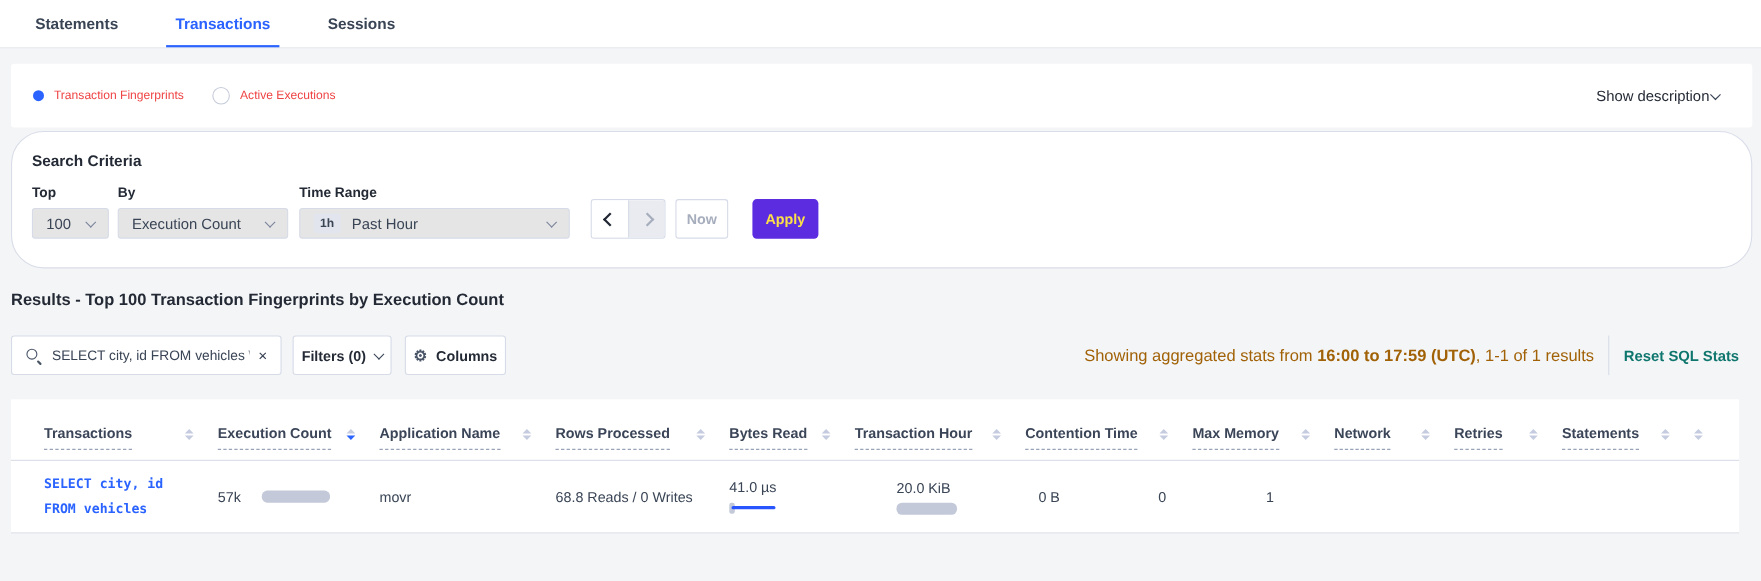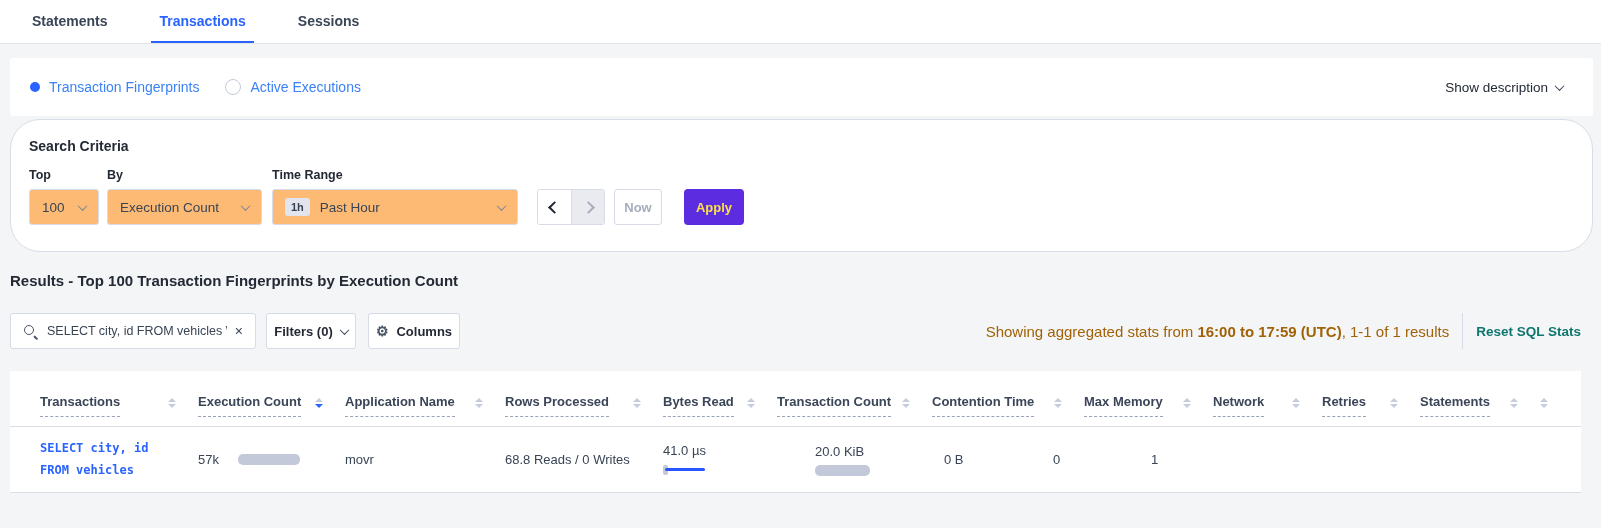--- a/index.html
+++ b/index.html
@@ -9,37 +9,37 @@
   
   .tabbar { background:#fff; height:44px; border-bottom:1px solid #e3e6ec; display:flex; align-items:flex-end; padding-left:24px; }
   .tab { font-size:14px; font-weight:600; color:#394455; padding:0 8px 12px 8px; margin-right:36px; cursor:pointer; border-bottom:2px solid transparent; }
   .tab.active { color:#2a63ff; border-bottom:2px solid #2a63ff; }
 
   
   .strip { background:#fff; border-radius:3px; margin:14px 8px 0 10px; height:58px; display:flex; align-items:center; padding:0 30px 0 20px; }
   .radio-opt { display:flex; align-items:center; margin-right:26px; cursor:pointer; }
   .radio-dot { width:6px; height:6px; background:#fff; border:5px solid #2a63ff; border-radius:50%; margin-right:9px; }
   .radio-ring { width:16px; height:16px; background:#fff; border:1px solid #c5cbda; border-radius:50%; margin-right:9px; }
-  .radio-label { font-size:14px; color:#3b82f6; }
-  .show-desc { margin-left:auto; display:flex; align-items:center; gap:8px; font-size:13.5px; color:#242a35; cursor:pointer; }
+  .radio-label { font-size:11px; color:#ef4444; }
+  .show-desc { margin-left:auto; display:flex; align-items:center; gap:2px; font-size:13.5px; color:#242a35; cursor:pointer; }
 
   
   .chev { display:inline-block; width:7px; height:7px; border-right:1.7px solid #394455; border-bottom:1.7px solid #394455; }
   .chev.down { transform:rotate(45deg) translate(-1px,-1px); }
   .chev.grey { border-color:#79839a; }
   .chev-left { display:inline-block; width:9px; height:9px; border-left:2.6px solid #1f2633; border-bottom:2.6px solid #1f2633; transform:rotate(45deg); }
   .chev-right { display:inline-block; width:9px; height:9px; border-right:2.6px solid #a6adbc; border-top:2.6px solid #a6adbc; transform:rotate(45deg); }
 
   
   .panel { background:#fff; border:1px solid #d9dde8; border-radius:3px; }
   .criteria { margin:3px 8px 0 10px; padding:18px 18px 26px 18px;border-radius:30px; }
   .crit-title { font-size:14px; font-weight:700; color:#242a35; }
   .crit-row { display:flex; align-items:flex-end; margin-top:14px; }
   .flabel { font-size:12.5px; font-weight:700; color:#242a35; margin-bottom:7px; }
-  .selbox { height:36px; border:1px solid #d6dbe7; border-radius:3px; display:flex; align-items:center; padding:0 12px; font-size:13.5px; color:#394455; cursor:pointer; background:#fdba74; }
+  .selbox { height:28px; border:1px solid #d6dbe7; border-radius:3px; display:flex; align-items:center; padding:0 12px; font-size:13.5px; color:#394455; cursor:pointer; background:#e5e5e5; }
   .selbox .chev { margin-left:auto; }
   .f-top { width:70px; }
   .f-by { width:155px; margin-left:8px; }
   .f-range { width:246px; margin-left:10px; }
   .range-badge { background:#e2e5ed; color:#394455; font-size:11px; font-weight:700; border-radius:3px; padding:3px 6px; margin-right:10px; }
   .btn-group { display:flex; margin-left:19px; border:1px solid #d6dbe7; border-radius:3px; overflow:hidden; height:36px; }
   .btn-nav { width:33px; height:34px; display:flex; align-items:center; justify-content:center; background:#fff; border:none; cursor:pointer; }
   .btn-nav.disabled { background:#e9ebf1; cursor:default; }
   .btn-nav + .btn-nav { border-left:1px solid #d6dbe7; }
   .btn-now { margin-left:9px; width:48px; height:36px; background:#fff; border:1px solid #d6dbe7; border-radius:3px; color:#a6adbd; font-size:13px; font-weight:600; cursor:pointer; font-family:inherit; }
@@ -208,21 +208,21 @@
         </span>
     </div>
     <div class="th c5">
       <span class="th-label">Bytes Read</span>
       <span class="sort">
           <i class="tri-up"></i>
           <i class="tri-dn"></i>
         </span>
     </div>
     <div class="th c6">
-      <span class="th-label">Transaction Count</span>
+      <span class="th-label">Transaction Hour</span>
       <span class="sort">
           <i class="tri-up"></i>
           <i class="tri-dn"></i>
         </span>
     </div>
     <div class="th c7">
       <span class="th-label">Contention Time</span>
       <span class="sort">
           <i class="tri-up"></i>
           <i class="tri-dn"></i>

